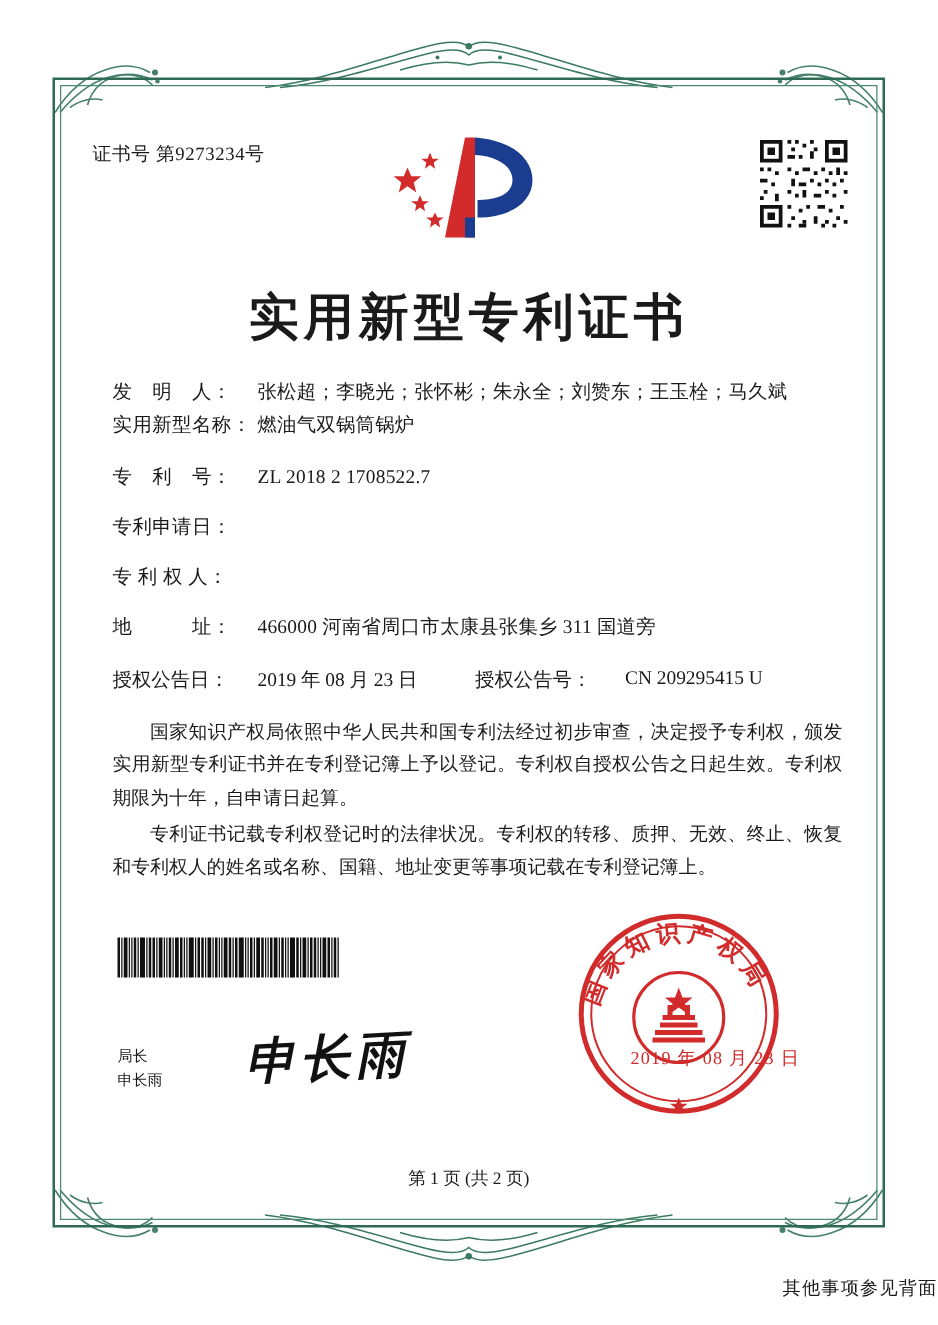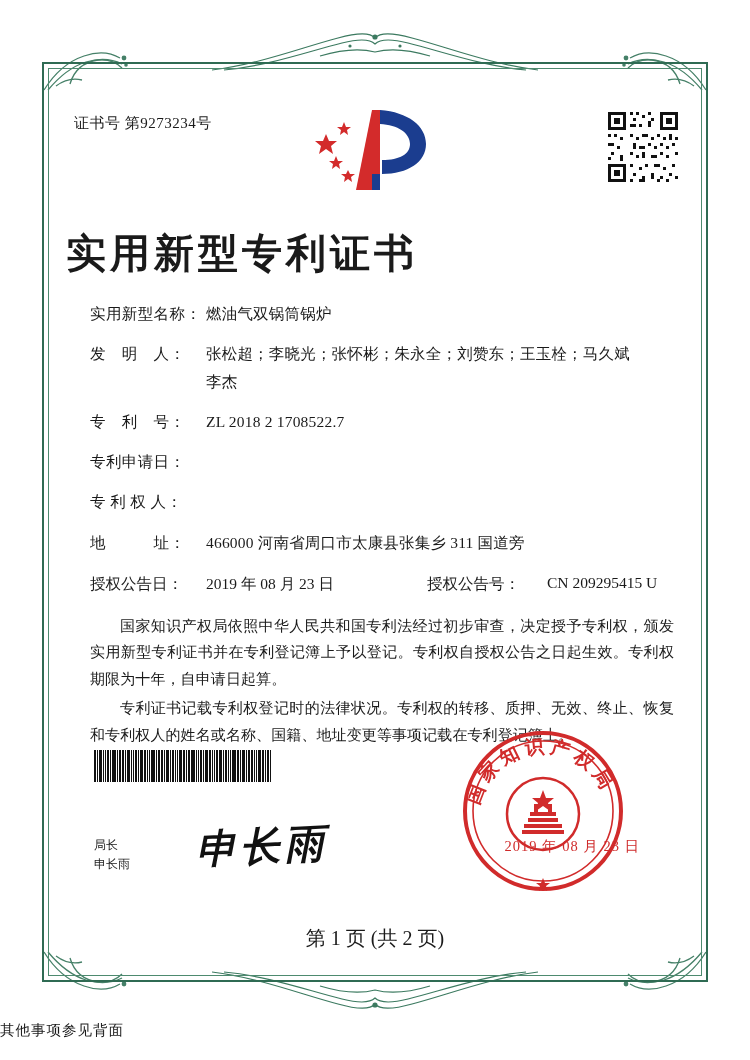--- a/index.html
+++ b/index.html
@@ -80,21 +80,21 @@
 
   .qr {
     position: absolute;
     right: 4px; top: 24px;
     width: 74px; height: 74px;
   }
 
   .title {
     position: absolute;
     left: 0; right: 0; top: 140px;
-    text-align: left;
+    text-align: center;
     font-size: 40px;
     font-weight: bold;
     letter-spacing: 4px;
     font-family: "Liberation Serif", serif;
   }
 
   .fields {
     position: absolute;
     left: 24px; right: 10px; top: 216px;
   }
@@ -117,21 +117,21 @@
   .row.tight { margin-bottom: 4px; }
   .row.cont .lbl { visibility: hidden; }
 
   .two-col {
     display: flex;
     font-size: 15.5px;
     margin-top: 20px;
     margin-bottom: 10px;
   }
   .two-col .c1 { flex: 0 0 290px; display: flex; }
-  .two-col .c2 { flex: 1 1 auto; display: flex; margin-left: 47px; }
+  .two-col .c2 { flex: 1 1 auto; display: flex; }
   .two-col .lbl { flex: 0 0 116px; white-space: nowrap; }
   .two-col .c2 .lbl { flex: 0 0 120px; }
 
   .para {
     font-size: 15px;
     line-height: 1.78;
     text-align: justify;
     text-indent: 2em;
     margin: 0 0 2px 0;
     letter-spacing: .1px;
@@ -183,27 +183,27 @@
     right: 44px; bottom: 104px;
     color: #cf2a2a;
     font-size: 14.5px;
     letter-spacing: 1px;
   }
 
   .page-no {
     position: absolute;
     left: 0; right: 0; bottom: 8px;
     text-align: center;
-    font-size: 20px;
+    font-size: 14px;
   }
 
   .footer-note {
     position: absolute;
     left: 0; right: 0; bottom: 20px;
-    text-align: left;
+    text-align: right;
     font-size: 14.5px;
     letter-spacing: 1px;
   }
 </style>
 </head>
 <body>
 
 <div class="page">
 
   <div class="flourish fl-tl">
@@ -353,31 +353,27 @@
             <rect x="33" y="69" width="6" height="3"></rect>
             <rect x="51" y="69" width="3" height="3"></rect>
           <rect x="60" y="69" width="3" height="3"></rect>
         </g>
       </svg>
     </div>
 
     <div class="title">实用新型专利证书</div>
 
     <div class="fields">
+      <div class="row tight">
+        <div class="lbl">发　明　人：</div>
+        <div class="val">张松超；李晓光；张怀彬；朱永全；刘赞东；王玉栓；马久斌</div>
+      </div>
       <div class="row">
         <div class="lbl">实用新型名称：</div>
         <div class="val">燃油气双锅筒锅炉</div>
-      </div>
-      <div class="row tight">
-        <div class="lbl">发　明　人：</div>
-        <div class="val">张松超；李晓光；张怀彬；朱永全；刘赞东；王玉栓；马久斌</div>
-      </div>
-      <div class="row cont">
-        <div class="lbl">&nbsp;</div>
-        <div class="val">李杰</div>
       </div>
       <div class="row">
         <div class="lbl">专　利　号：</div>
         <div class="val">ZL 2018 2 1708522.7</div>
       </div>
       <div class="row">
         <div class="lbl">专利申请日：</div>
       </div>
       <div class="row">
         <div class="lbl">专 利 权 人：</div>

